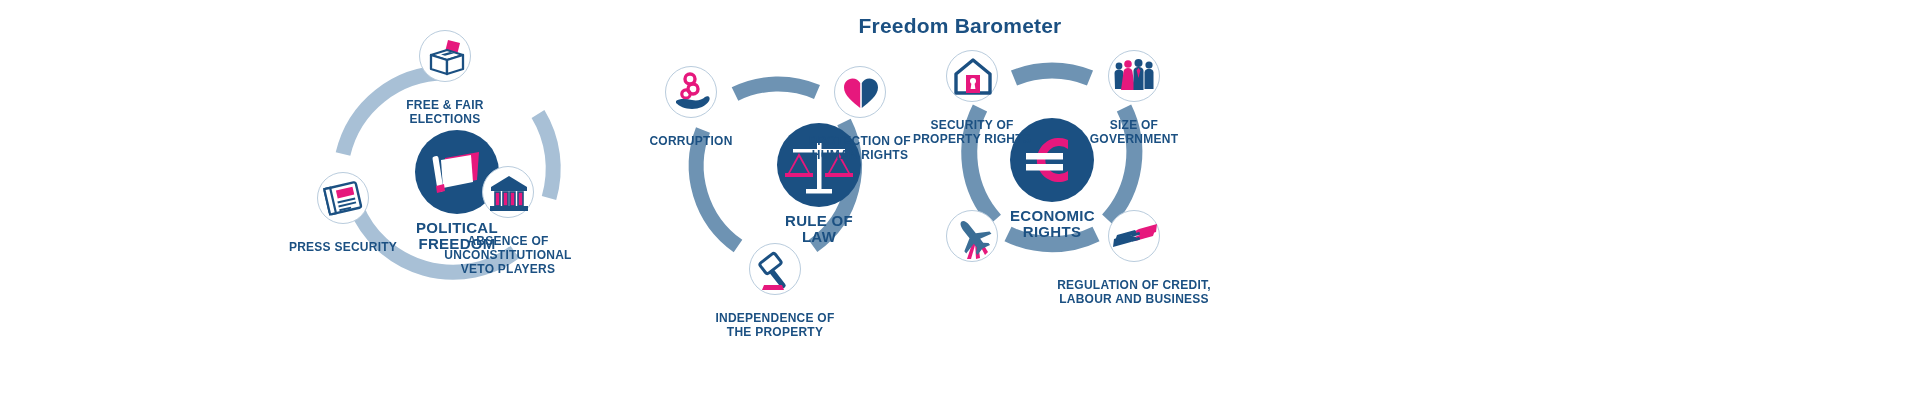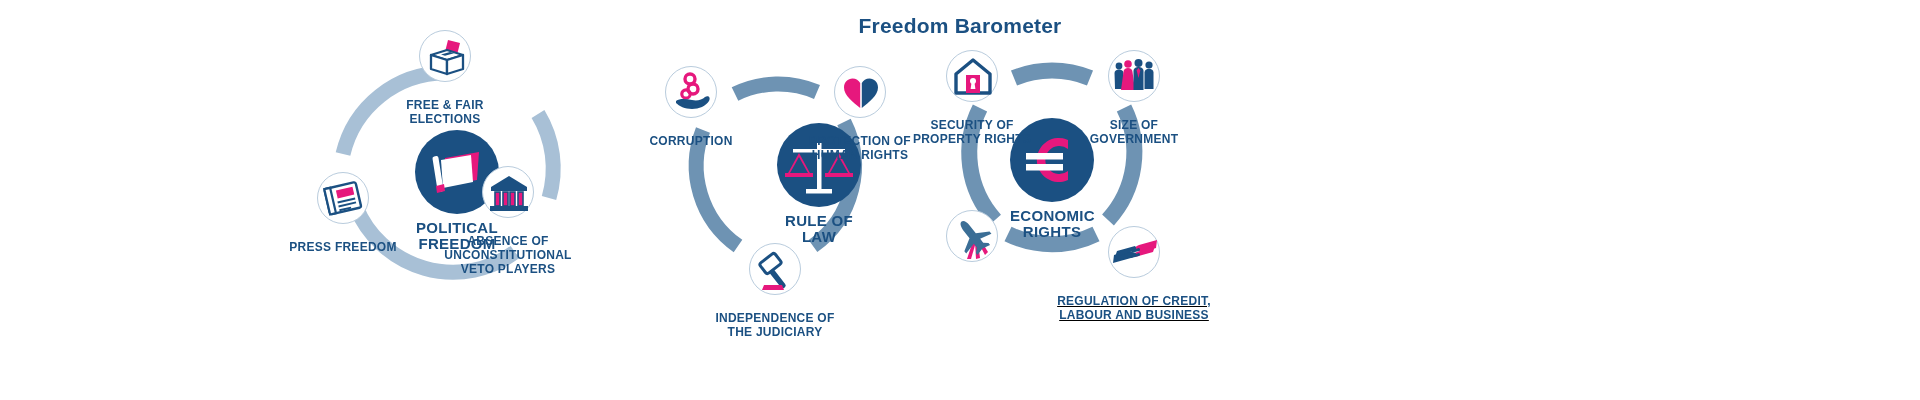--- a/index.html
+++ b/index.html
@@ -190,21 +190,21 @@
             <path d="M9 12 L15 12 L15 38 L9 38 Z" fill="#ffffff" stroke="#1b5082" stroke-width="2.2"></path>
 
             <rect x="20" y="16" width="17" height="8" fill="#e6187d"></rect>
 
             <rect x="19" y="27" width="18" height="2" fill="#1b5082"></rect>
             <rect x="19" y="31" width="18" height="2" fill="#1b5082"></rect>
             <rect x="19" y="35" width="12" height="2" fill="#1b5082"></rect>
           </g>
         </svg>
       </div>
-      <div class="sat-label">PRESS FREEDOM</div>
+      <div class="sat-label">PRESS SECURITY</div>
     </div>
   </div>
 
   <div class="cluster" id="cluster-rule">
 
     <svg class="ring-svg" width="380" height="320" viewBox="0 0 380 320">
       <path d="M150 64 A 98 98 0 0 1 232 62" fill="none" stroke="#6e93b3" stroke-width="15"></path>
       <path d="M259 92 A 98 98 0 0 1 228 216" fill="none" stroke="#6e93b3" stroke-width="15"></path>
       <path d="M153 216 A 98 98 0 0 1 118 100" fill="none" stroke="#6e93b3" stroke-width="15"></path>
     </svg>
@@ -263,21 +263,21 @@
         <svg width="52" height="52" viewBox="0 0 52 52">
 
           <rect x="11" y="13" width="19" height="13" rx="2.5" fill="#ffffff" stroke="#1b5082" stroke-width="3" transform="rotate(-38 20.5 19.5)"></rect>
 
           <rect x="25" y="24" width="5.5" height="22" rx="2.5" fill="#1b5082" transform="rotate(-38 27.7 35)"></rect>
 
           <path d="M14 41 L32 41 L34 46 L12 46 Z" fill="#e6187d"></path>
         </svg>
       </div>
       <div class="sat-label">INDEPENDENCE OF
-THE JUDICIARY</div>
+THE PROPERTY</div>
     </div>
   </div>
 
   <div class="cluster" id="cluster-economic">
 
     <svg class="ring-svg" width="380" height="300" viewBox="0 0 380 300">
 
       <path d="M152 48 A 100 100 0 0 1 228 48" fill="none" stroke="#6e93b3" stroke-width="16"></path>
 
       <path d="M262 78 A 100 100 0 0 1 246 190" fill="none" stroke="#6e93b3" stroke-width="16"></path>
@@ -347,21 +347,21 @@
           <path d="M28 30 L29 48 L33 47 L31 30 Z" fill="#e6187d"></path>
           <path d="M30 29 L38 44 L41 41 L33 28 Z" fill="#e6187d"></path>
 
           <g transform="rotate(-38 26 22)">
             <path d="M24 6 C26.4 6 28 9.5 28 14 L28 24 L40 31 L40 34 L28 31 L28 36 L32 39.5 L32 42 L24 40 L16 42 L16 39.5 L20 36 L20 31 L8 34 L8 31 L20 24 L20 14 C20 9.5 21.6 6 24 6 Z" fill="#3b6e96"></path>
           </g>
         </svg>
       </div>
     </div>
 
-    <div class="sat" style="left:272px; top:196px;text-decoration:underline;">
+    <div class="sat" style="left:272px; top:180px;">
       <div class="sat-disc">
         <svg width="52" height="52" viewBox="0 0 52 52">
 
           <path d="M48 13 L30 18 C27 19 25 21 25 23 L33 25 L47 21 Z" fill="#e6187d"></path>
           <path d="M46 19 C40 21 33 23 28 25 C25 26 24 28 26 30 L44 25 Z" fill="#e6187d"></path>
 
           <path d="M4 36 L22 31 C25 30 27 28 27 26 L19 24 L5 28 Z" fill="#1b5082"></path>
           <path d="M6 30 C12 28 19 26 24 24 C27 23 28 21 26 19 L8 24 Z" fill="#1b5082"></path>
 
           <rect x="22" y="22" width="9" height="3" rx="1.5" fill="#1b5082" transform="rotate(-15 26 23)"></rect>

